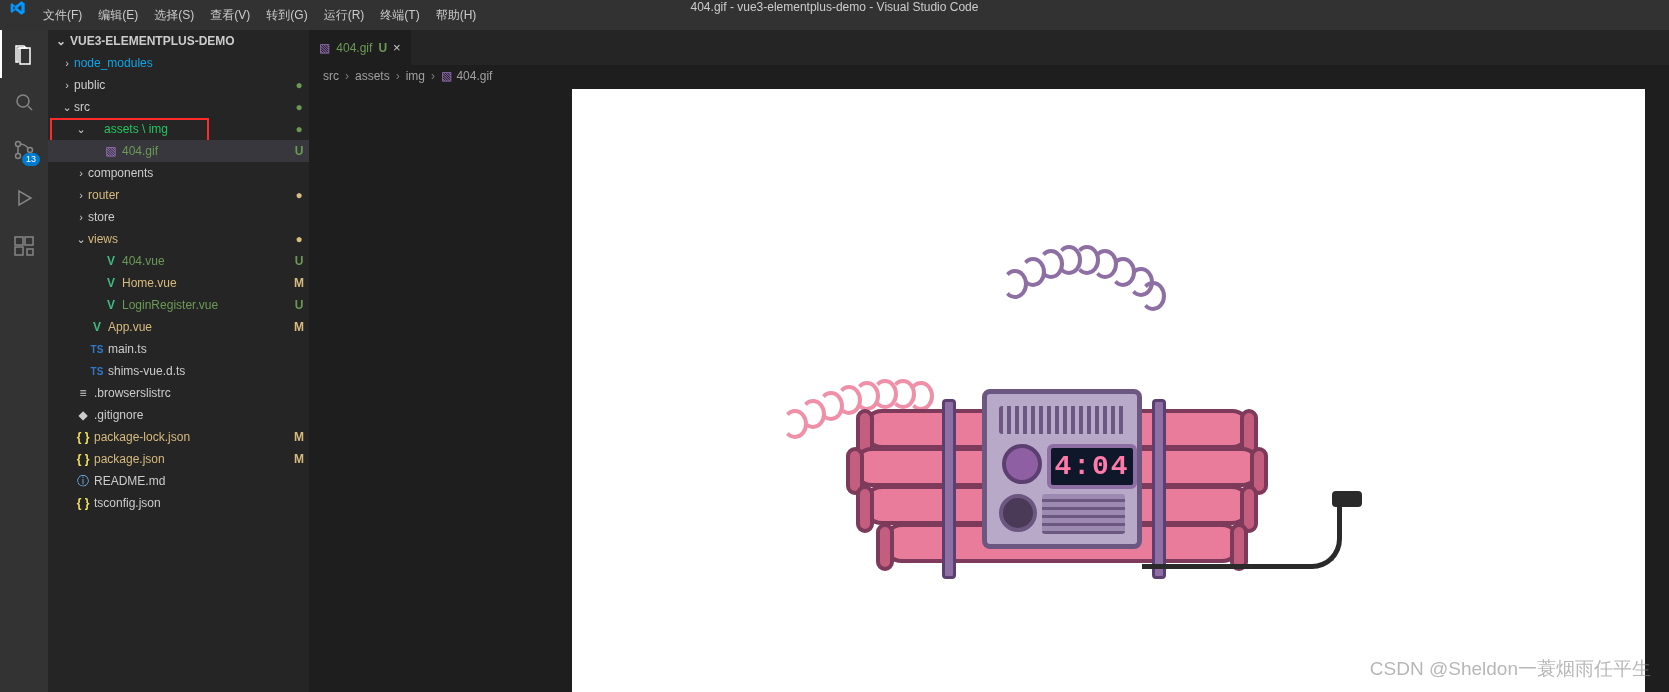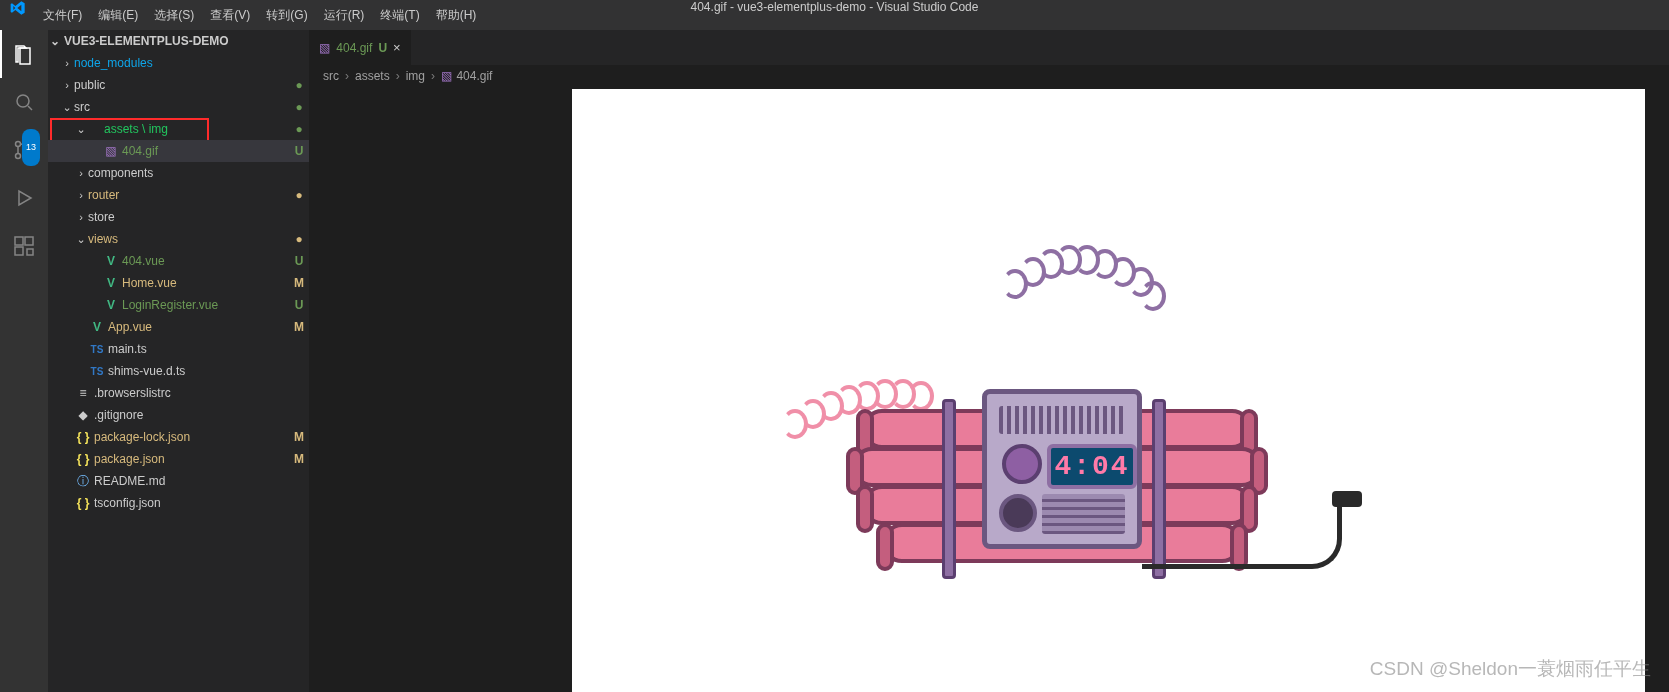--- a/index.html
+++ b/index.html
@@ -15,28 +15,28 @@
 .menubar .title { position:absolute; left:50%; transform:translateX(-50%); font-size:12px; color:#cccccc; }
 
 
 .body { flex:1; display:flex; min-height:0; }
 
 
 .activitybar { width:48px; background:#333333; display:flex; flex-direction:column; align-items:center; }
 .activitybar .act { width:48px; height:48px; display:flex; align-items:center; justify-content:center; color:#858585; position:relative; }
 .activitybar .act.active { color:#ffffff; }
 .activitybar .act.active::before { content:""; position:absolute; left:0; top:0; bottom:0; width:2px; background:#ffffff; }
-.activitybar .badge { position:absolute; bottom:8px; right:8px; background:#007acc; color:#fff; border-radius:8px; font-size:9px; padding:13px 4px; min-width:14px; text-align:center; line-height:11px; }
+.activitybar .badge { position:absolute; bottom:8px; right:8px; background:#007acc; color:#fff; border-radius:8px; font-size:9px; padding:1px 4px; min-width:14px; text-align:center; line-height:11px; }
 .activitybar svg { width:24px; height:24px; }
 
 
 .sidebar { width:261px; background:#252526; display:flex; flex-direction:column; }
 .sidebar-header { height:35px; display:flex; align-items:center; justify-content:space-between; padding:0 12px 0 20px; color:#bbbbbb; font-size:11px; }
 .sidebar-header .dots { color:#cccccc; letter-spacing:2px; font-size:14px; }
-.project-row { height:22px; display:flex; align-items:center; padding-left:0; color:#cccccc; font-weight:600; font-size:11px; }
+.project-row { height:22px; display:flex; align-items:center; padding-left:6px; color:#cccccc; font-weight:600; font-size:11px; }
 .project-row .chev { width:14px; display:inline-block; text-align:center; margin-right:2px; }
 
 .tree { flex:1; overflow:auto; }
 .tree-row { height:22px; display:flex; align-items:center; position:relative; color:#cccccc; }
 .tree-row .chev { width:14px; text-align:center; font-size:11px; color:#cccccc; }
 .tree-row .chev.hidden { visibility:hidden; }
 .tree-row .icon { width:18px; text-align:center; margin-right:2px; }
 .tree-row .label { flex:1; white-space:nowrap; overflow:hidden; text-overflow:ellipsis; }
 .tree-row .status { width:20px; text-align:center; font-weight:600; }
 .indent-1 { padding-left:12px; }
@@ -81,21 +81,21 @@
 .stick .cap { position:absolute; top:-4px; width:18px; height:48px; border-radius:9px; background:#c45e7e; border:4px solid #7d3a5a; }
 .stick .cap.l { left:-10px; }
 .stick .cap.r { right:-10px; }
 .s1 { left:10px; top:130px; width:390px; }
 .s2 { left:0px; top:168px; width:410px; }
 .s3 { left:10px; top:206px; width:390px; }
 .s4 { left:30px; top:244px; width:360px; }
 .belt { position:absolute; left:90px; top:120px; width:14px; height:180px; background:#8e6fa3; border-radius:4px; border:3px solid #5b3f70; }
 .belt2 { left:300px; }
 .device { position:absolute; left:130px; top:110px; width:160px; height:160px; background:#b8a9c9; border:5px solid #6b5780; border-radius:8px; }
-.display { position:absolute; left:60px; top:50px; width:90px; height:45px; background:#0c4a6e; border:4px solid #8e6fa3; border-radius:6px; display:flex; align-items:center; justify-content:center; }
+.display { position:absolute; left:60px; top:50px; width:90px; height:45px; background:#0f172a; border:4px solid #8e6fa3; border-radius:6px; display:flex; align-items:center; justify-content:center; }
 .display span { font-family:"Courier New",monospace; font-size:28px; font-weight:bold; color:#ff7aa8; letter-spacing:2px; }
 .knob { position:absolute; left:15px; top:50px; width:40px; height:40px; border-radius:50%; background:#8e5fa3; border:4px solid #5b3f70; }
 .speaker { position:absolute; left:12px; top:100px; width:38px; height:38px; border-radius:50%; background:#4a3a58; border:4px solid #6b5780; }
 .strips { position:absolute; left:12px; top:12px; right:12px; height:28px; background:repeating-linear-gradient(90deg,#6b5780 0 4px,#b8a9c9 4px 8px); border-radius:3px; }
 .strips2 { position:absolute; left:55px; bottom:10px; right:12px; height:40px; background:repeating-linear-gradient(0deg,#6b5780 0 3px,#9c8ab0 3px 8px); border-radius:3px; }
 .wire-out { position:absolute; left:290px; top:220px; width:200px; height:70px; border:5px solid #2a2a2a; border-top:none; border-left:none; border-radius:0 0 30px 0; background:transparent; }
 .plug { position:absolute; left:480px; top:212px; width:30px; height:16px; background:#2a2a2a; border-radius:4px; }
 .coil { position:absolute; border:4px solid; border-radius:50%; background:transparent; width:26px; height:30px; border-left-color:transparent; border-right-color:transparent; }
 .coil.pink { border-color:#f08fa8; border-left-color:transparent; }
 .coil.purple { border-color:#8e6fa3; border-left-color:transparent; }

